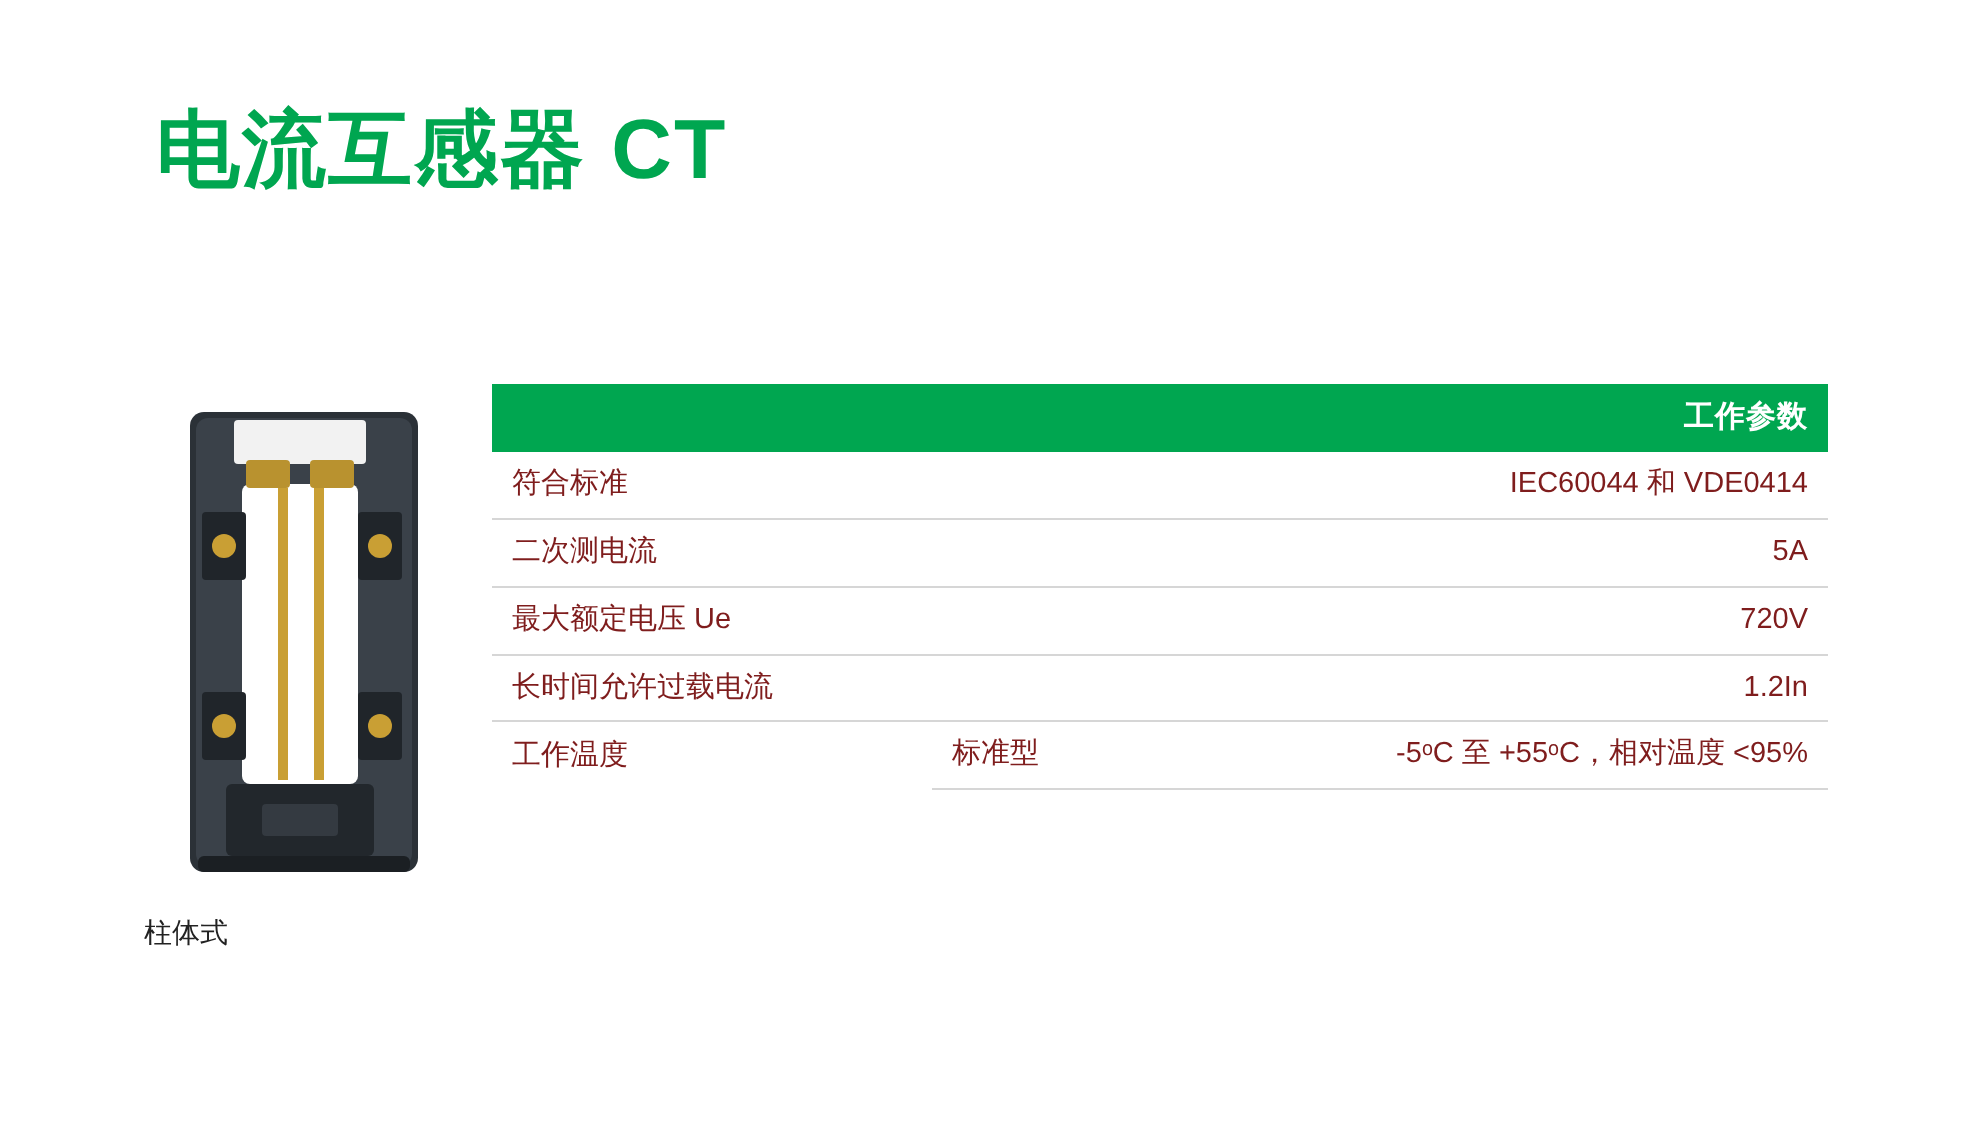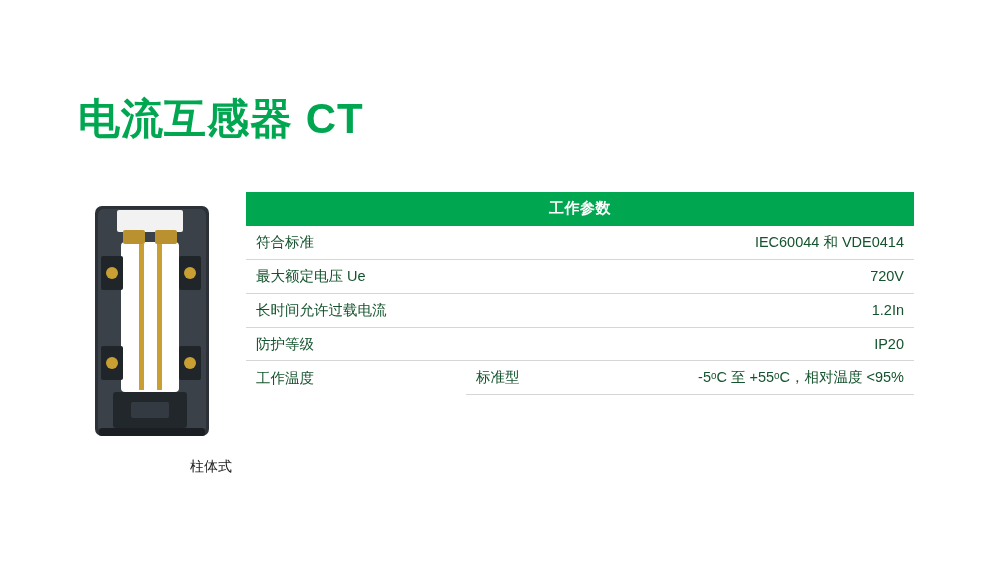--- a/index.html
+++ b/index.html
@@ -25,30 +25,29 @@
   .page-title {
     position: absolute;
     left: 78px;
     top: 52px;
     font-size: 42px;
     font-weight: bold;
     color: #00a650;
     letter-spacing: 1px;
     line-height: 1.1;
     white-space: nowrap;
-    margin-top: 44px;
   }
 
   
   .product-block {
     position: absolute;
     left: 72px;
     top: 196px;
     width: 160px;
-    text-align: right;
+    text-align: left;
   }
 
   .ct-figure {
     position: relative;
     width: 130px;
     height: 250px;
     margin: 0 auto;
   }
 
   .ct-caption {
@@ -63,32 +62,32 @@
     left: 246px;
     top: 192px;
     width: 668px;
     border-collapse: collapse;
     font-size: 14.5px;
   }
 
   .spec-table th.header-cell {
     background: #00a650;
     color: #ffffff;
-    text-align: center;
+    text-align: right;
     font-weight: bold;
     font-size: 15px;
     padding: 7px 10px 8px 10px;
     letter-spacing: 0.5px;
   }
 
   .spec-table td {
     border-bottom: 1px solid #d6d6d6;
     padding: 7px 10px 7px 10px;
     vertical-align: middle;
-    color: #14532d;
+    color: #7f1d1d;
     line-height: 1.3;
   }
 
   .col-label { width: 200px; }
   .col-sub   { width: 170px; }
   .col-value { width: auto; text-align: right; }
 
   .no-border-bottom { border-bottom: none !important; }
 </style>
 </head>
@@ -140,30 +139,30 @@
       <tr>
         <th class="header-cell" colspan="3">工作参数</th>
       </tr>
     </thead>
     <tbody>
       <tr>
         <td class="col-label" colspan="2">符合标准</td>
         <td class="col-value">IEC60044 和 VDE0414</td>
       </tr>
       <tr>
+        <td class="col-label" colspan="2">二次测电流</td>
+        <td class="col-value">5A</td>
+      </tr>
+      <tr>
         <td class="col-label" colspan="2">最大额定电压 Ue</td>
         <td class="col-value">720V</td>
       </tr>
       <tr>
         <td class="col-label" colspan="2">长时间允许过载电流</td>
         <td class="col-value">1.2In</td>
-      </tr>
-      <tr>
-        <td class="col-label" colspan="2">防护等级</td>
-        <td class="col-value">IP20</td>
       </tr>
       <tr>
         <td class="col-label no-border-bottom">工作温度</td>
         <td class="col-sub">标准型</td>
         <td class="col-value">-5ᵒC 至 +55ᵒC，相对温度 &lt;95%</td>
       </tr>
 
     </tbody>
   </table>
 

